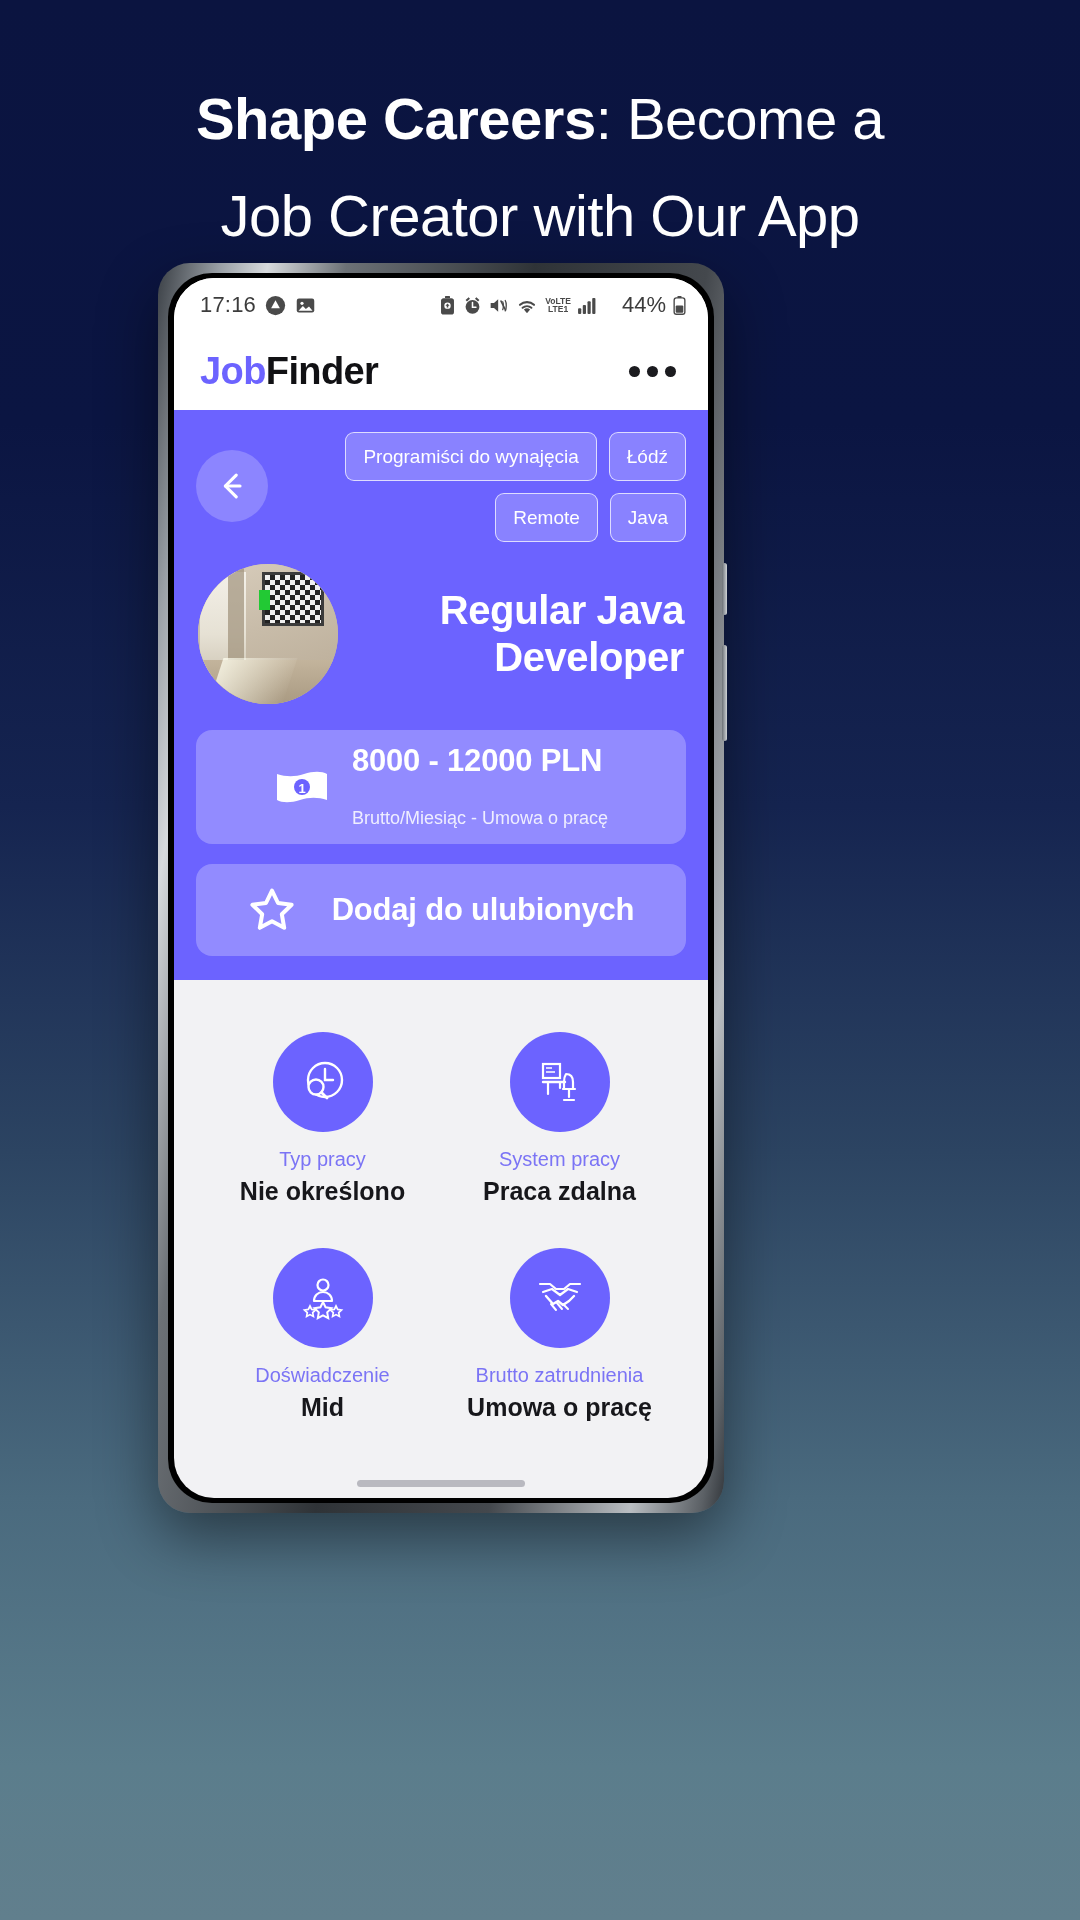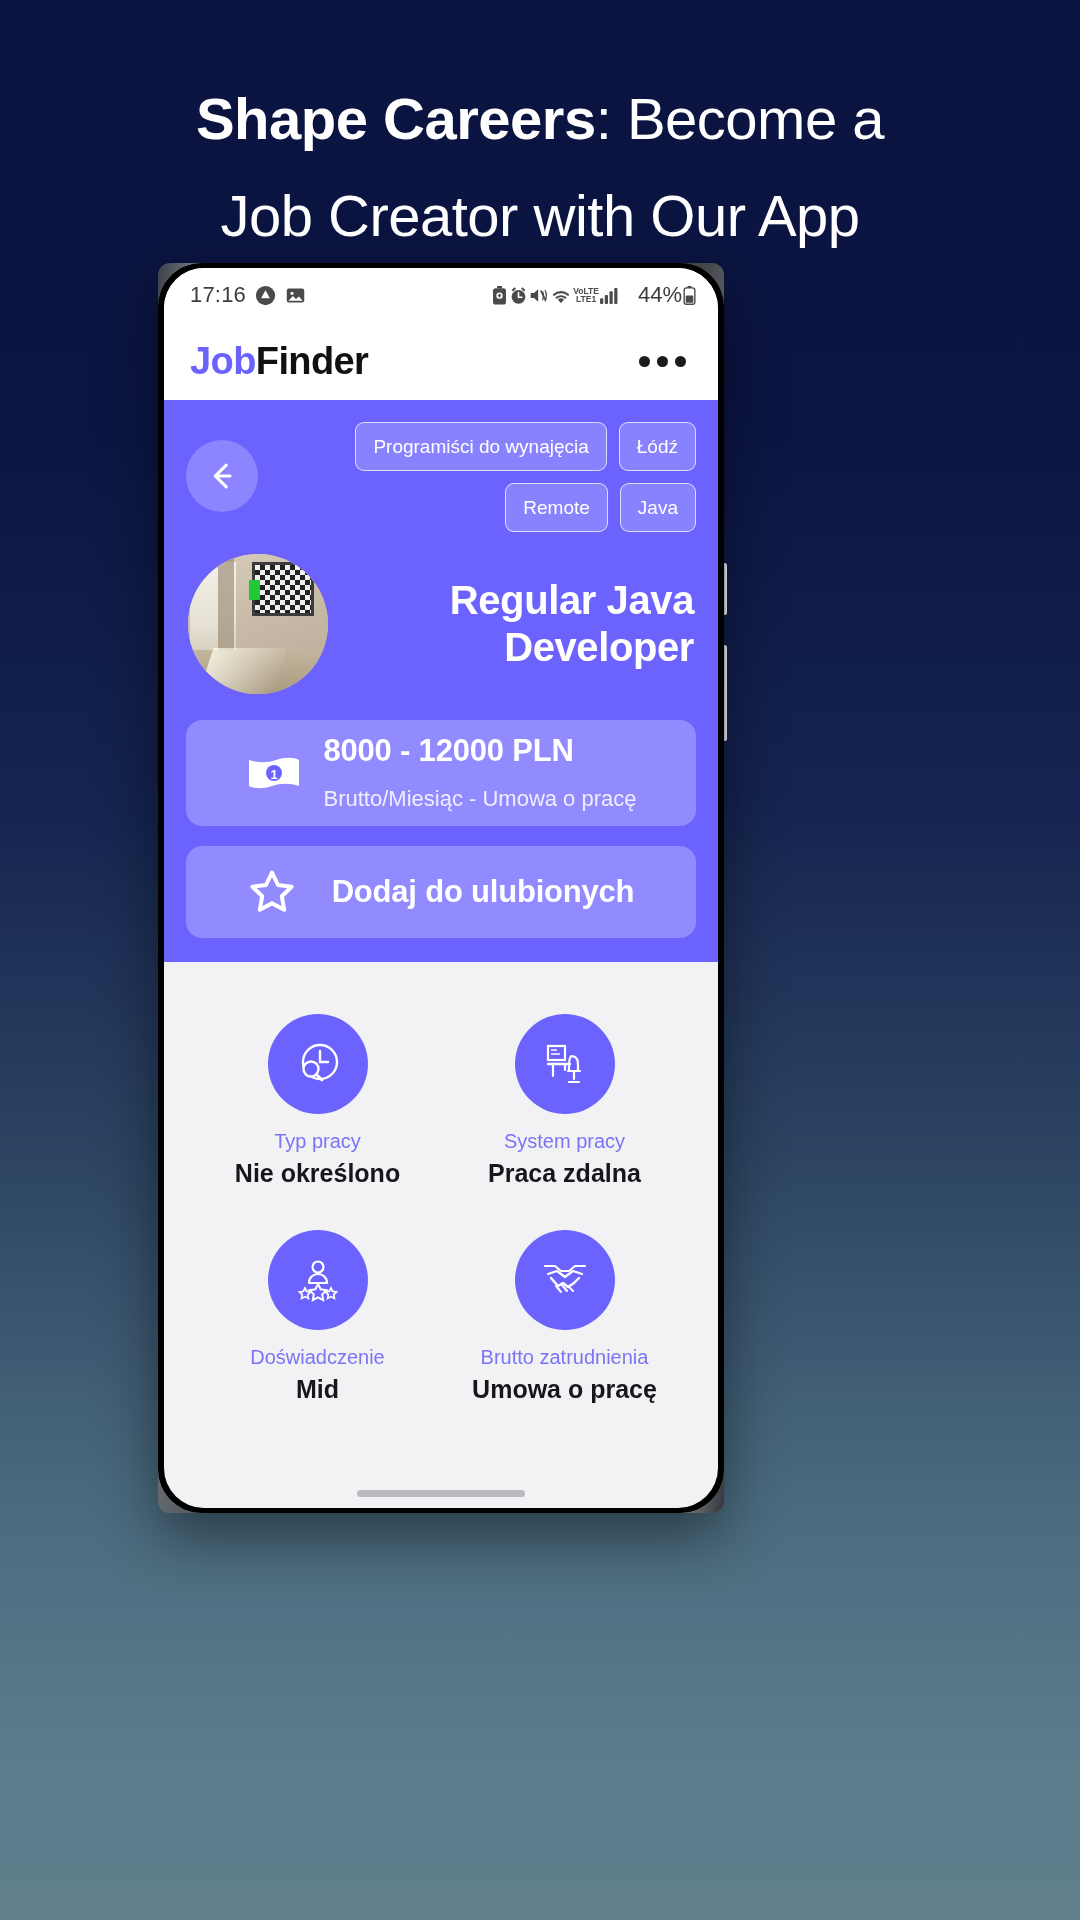--- a/index.html
+++ b/index.html
@@ -39,22 +39,23 @@
   .headline .hl-strong { font-weight: 700; }
   .headline .hl-line { display: block; white-space: nowrap; margin-top: 26px; }
 
   
   .phone {
     position: absolute;
     left: 158px;
     top: 263px;
     width: 566px;
     height: 1250px;
-    border-radius: 12px;
+    border-radius: 32px;
     background: linear-gradient(100deg,#3a3f45 0%,#9aa0a6 8%,#d7dadd 14%,#6c7176 24%,#2f3337 48%,#44484d 70%,#b9bdc1 88%,#5b6065 97%,#31353a 100%);
+    padding: 10px;
     box-shadow: 0 24px 60px rgba(0,0,0,.45);
   }
   .phone-inner {
     position: relative;
     width: 100%;
     height: 100%;
     border-radius: 44px;
     background: #000;
     padding: 5px 6px;
     overflow: hidden;
@@ -84,21 +85,21 @@
     height: 54px;
     background: #ffffff;
     display: flex;
     align-items: center;
     justify-content: space-between;
     padding: 0 22px 0 26px;
     color: #4a4a4a;
   }
   .sb-left { display: flex; align-items: center; gap: 9px; }
   .sb-time { font-size: 22px; font-weight: 500; color: #3c3c3c; letter-spacing: .2px; }
-  .sb-right { display: flex; align-items: center; gap: 1px; }
+  .sb-right { display: flex; align-items: center; gap: 7px; }
   .sb-ic { display: inline-flex; align-items: center; }
   .sb-ic svg { display: block; }
   .sb-volte {
     font-size: 8.5px;
     line-height: 8px;
     text-align: center;
     color: #4a4a4a;
     font-weight: 700;
   }
   .sb-batt { font-size: 22px; font-weight: 500; color: #3c3c3c; margin-left: 18px; }
@@ -207,21 +208,21 @@
     min-height: 92px;
     display: flex;
     align-items: center;
     justify-content: center;
     gap: 22px;
     padding: 14px 20px;
   }
   .money-icon svg { display: block; }
   .card-txt { display: flex; flex-direction: column; gap: 18px; }
   .card-title { color: #fff; font-size: 31px; font-weight: 700; letter-spacing: -0.2px; line-height: 1.1; }
-  .card-sub { color: #efeeff; font-size: 22px; line-height: 1.2; }
+  .card-sub { color: #efeeff; font-size: 18px; line-height: 1.2; margin-top: 12px; }
 
   .fav-btn {
     margin-top: 20px;
     background: rgba(255,255,255,.26);
     border-radius: 16px;
     height: 92px;
     display: flex;
     align-items: center;
     justify-content: center;
     gap: 36px;

